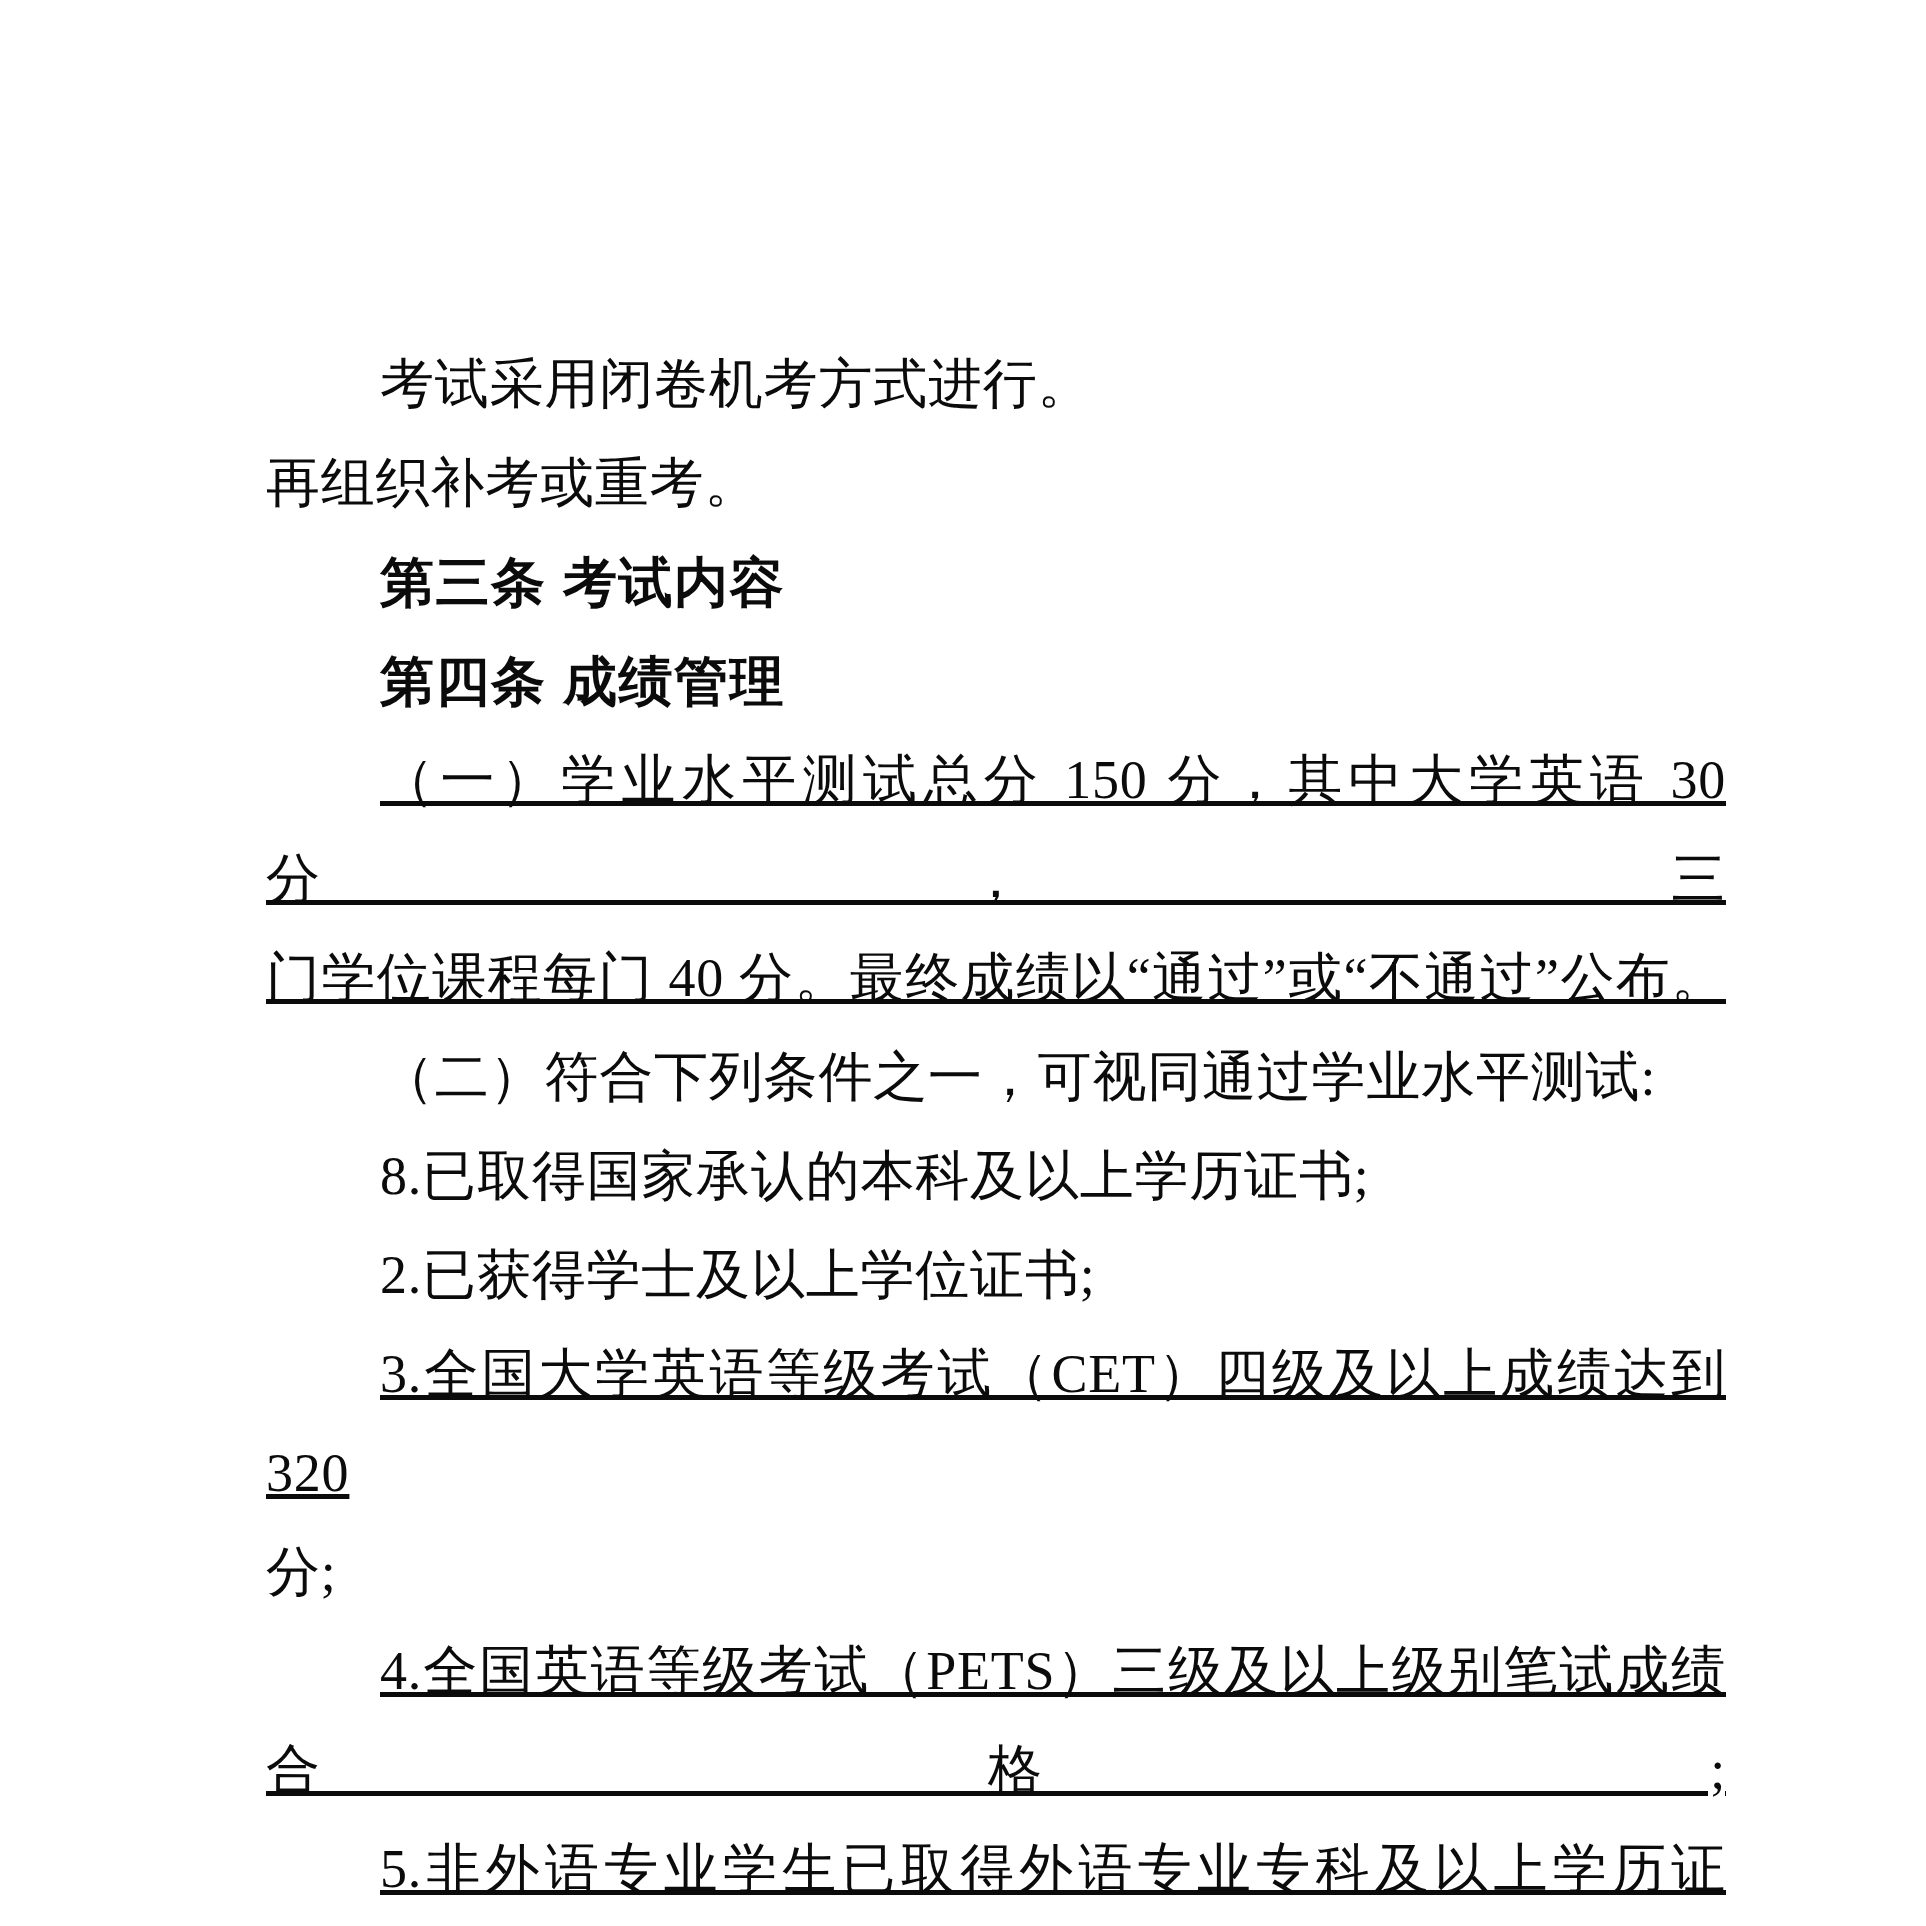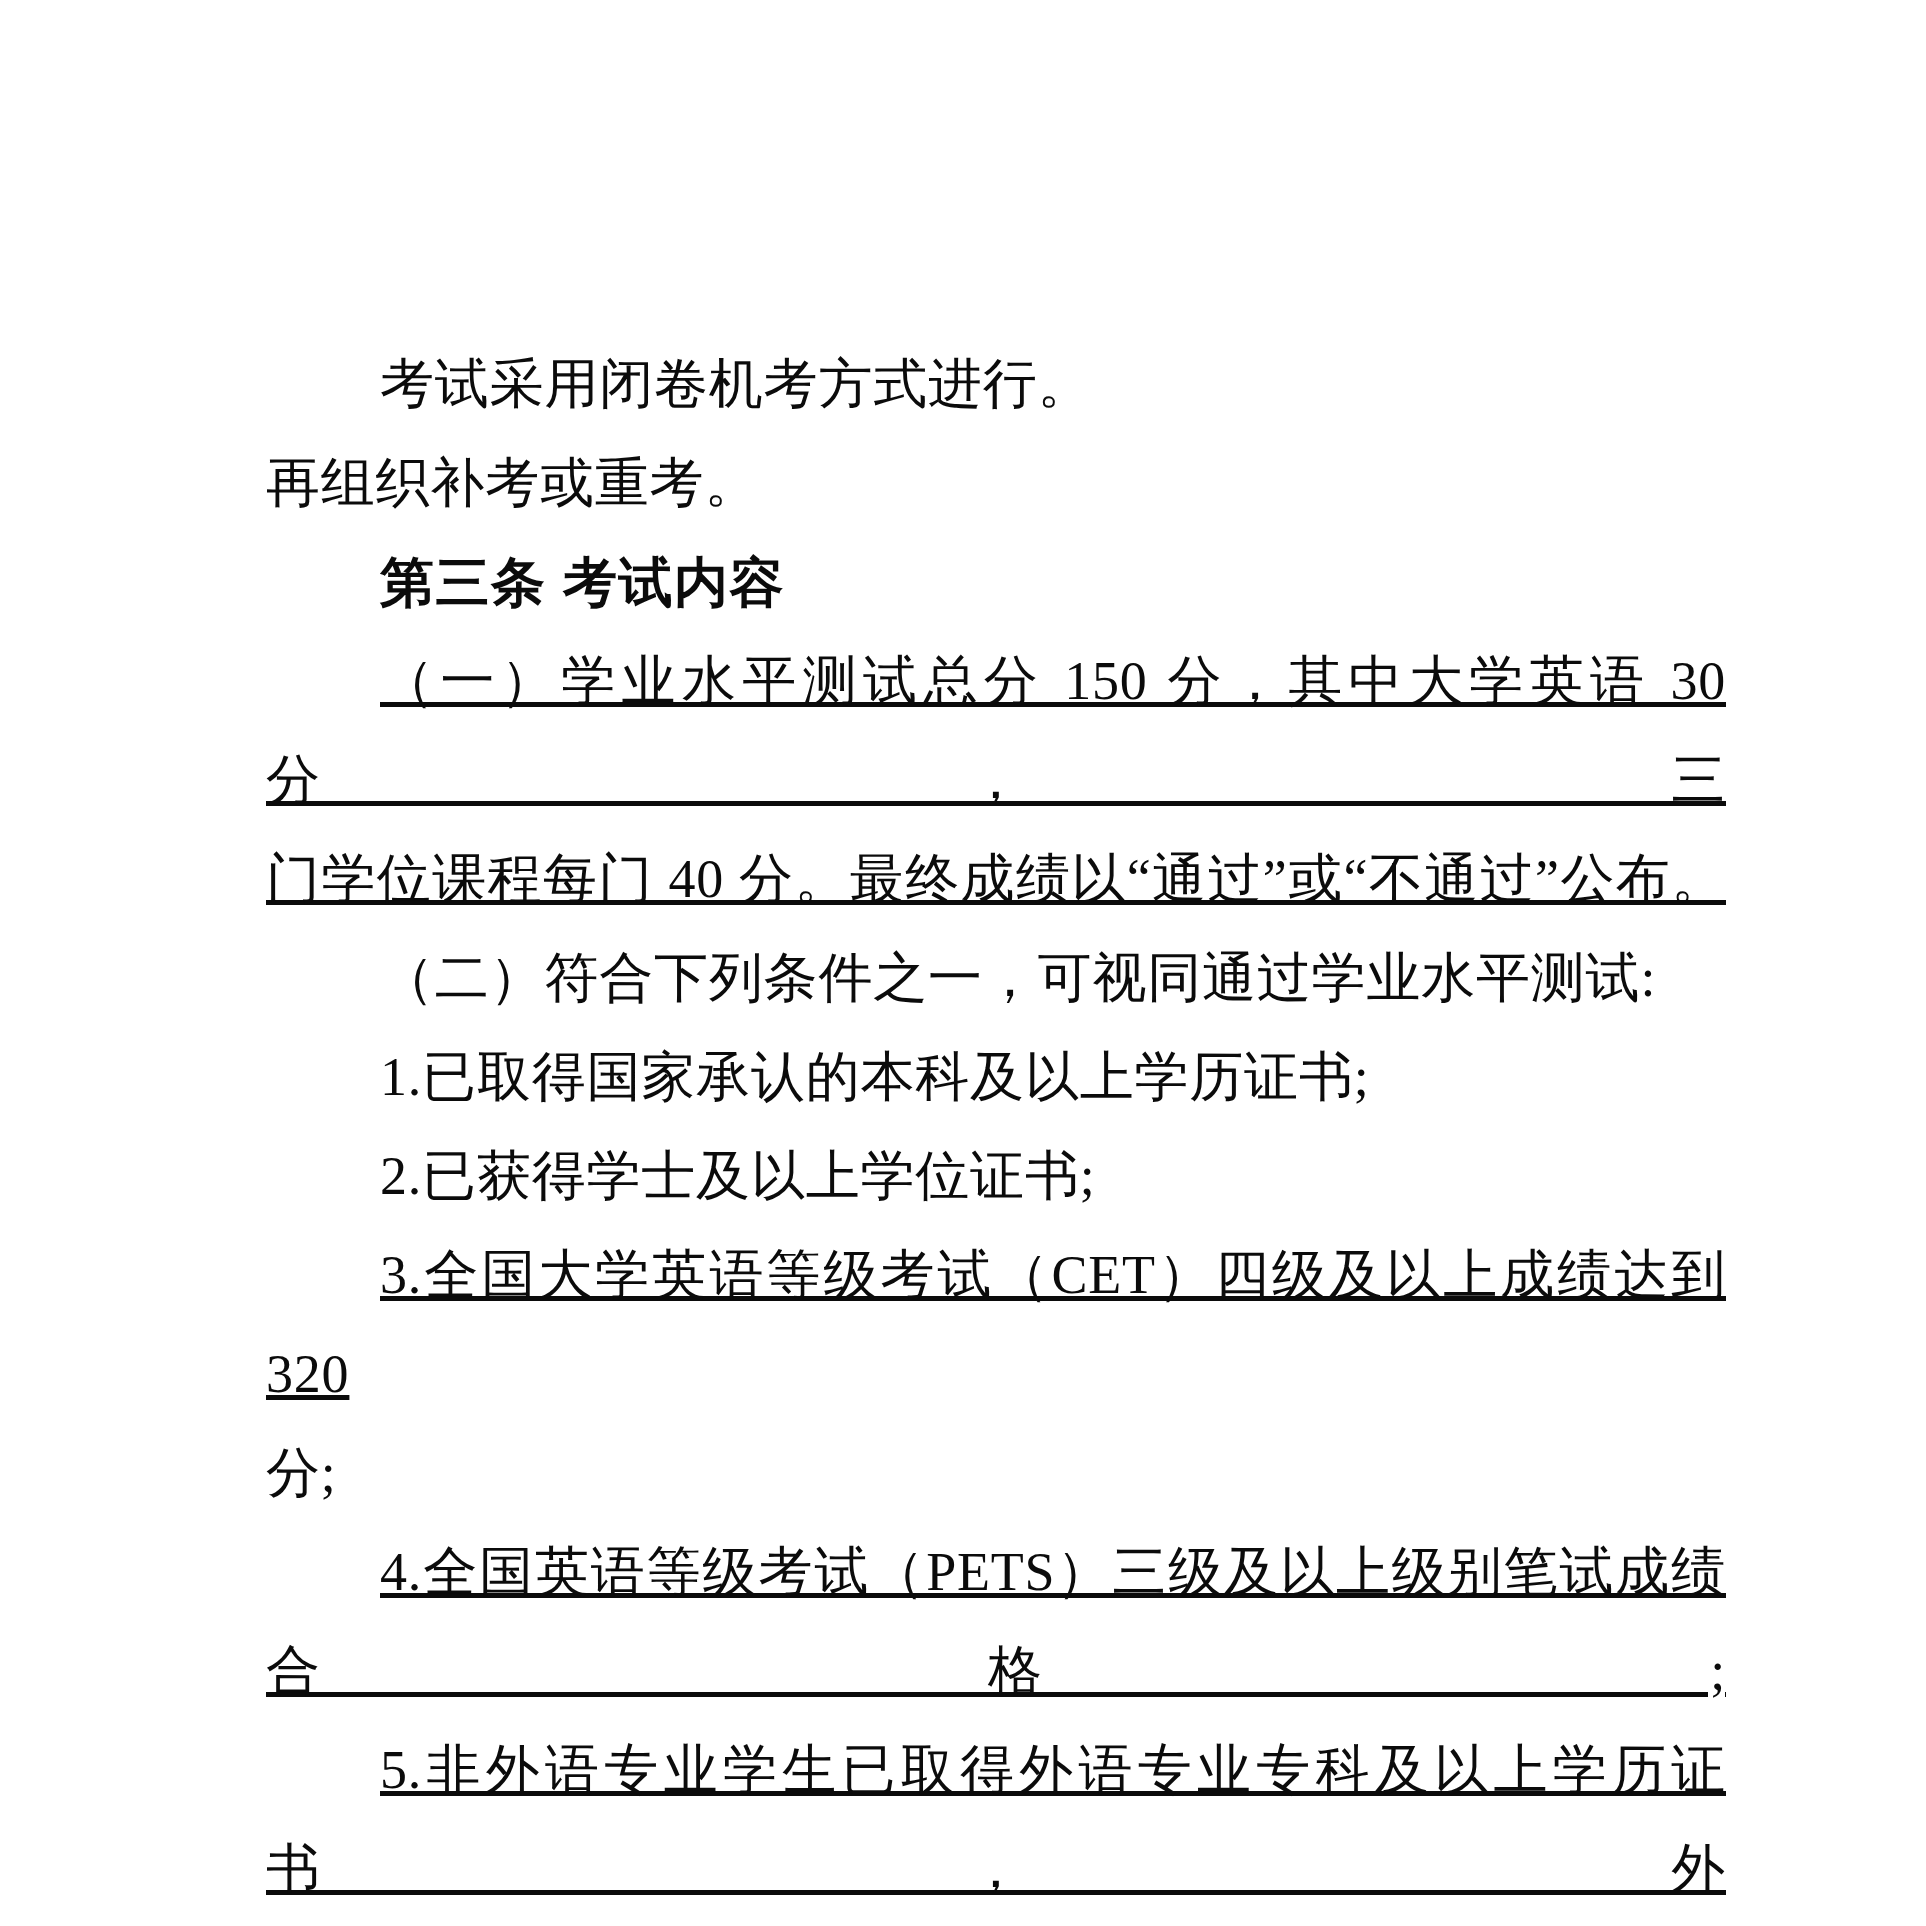--- a/index.html
+++ b/index.html
@@ -43,24 +43,25 @@
 </style>
 </head>
 <body>
 
 <div class="page">
 
   <div class="text-block">
     <div class="line indent">考试采用闭卷机考方式进行。</div>
     <div class="line">再组织补考或重考。</div>
     <div class="line indent heading">第三条 考试内容</div>
+    <div class="line indent heading">第四条 成绩管理</div>
     <div class="line indent full">（一）学业水平测试总分 150 分，其中大学英语 30 分，三</div>
     <div class="line full">门学位课程每门 40 分。最终成绩以“通过”或“不通过”公布。</div>
     <div class="line indent">（二）符合下列条件之一，可视同通过学业水平测试:</div>
-    <div class="line indent">1.已取得国家承认的本科及以上学历证书;</div>
+    <div class="line indent">8.已取得国家承认的本科及以上学历证书;</div>
     <div class="line indent">2.已获得学士及以上学位证书;</div>
     <div class="line indent full">3.全国大学英语等级考试（CET）四级及以上成绩达到 320</div>
     <div class="line">分;</div>
     <div class="line indent full">4.全国英语等级考试（PETS）三级及以上级别笔试成绩合格;</div>
     <div class="line indent full">5.非外语专业学生已取得外语专业专科及以上学历证书，外</div>
 
   </div>
 
 </div>
 

